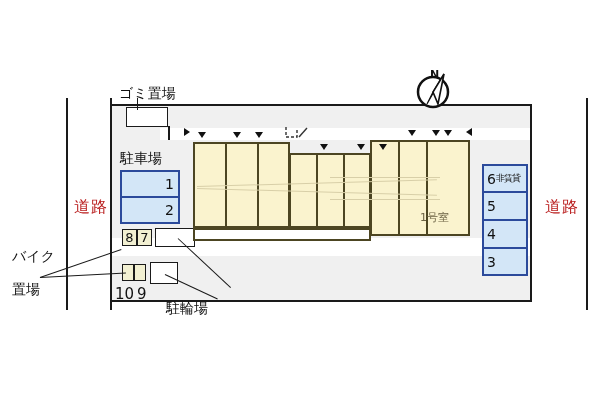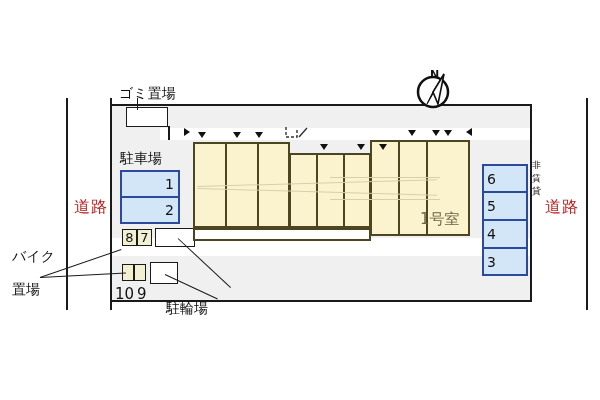--- a/index.html
+++ b/index.html
@@ -59,21 +59,21 @@
     border-left: 2px solid #4c4522;
   }
   .bldg-strip {
     position: absolute;
     background: #ffffff;
     border: 2px solid #4c4522;
     box-sizing: border-box;
   }
   .room-label {
     position: absolute;
-    font-size: 15px;
+    font-size: 11px;
     color: #6b6244;
     white-space: nowrap;
   }
 
   
   .ghost {
     position: absolute;
     height: 0;
     border-top: 1px solid #d8cfa8;
     transform-origin: left center;
@@ -117,21 +117,20 @@
   }
   .stall-group {
     position: absolute;
     border: 2px solid #2b4a9b;
     box-sizing: border-box;
   }
   .stall-note {
     font-size: 9px;
     color: #111111;
     letter-spacing: -1px;
-    margin-left: 36px;
   }
 
   
   .cell-y {
     position: absolute;
     background: #f2f0d2;
     border: 1px solid #1a1a1a;
     box-sizing: border-box;
     font-size: 13px;
     color: #111111;

